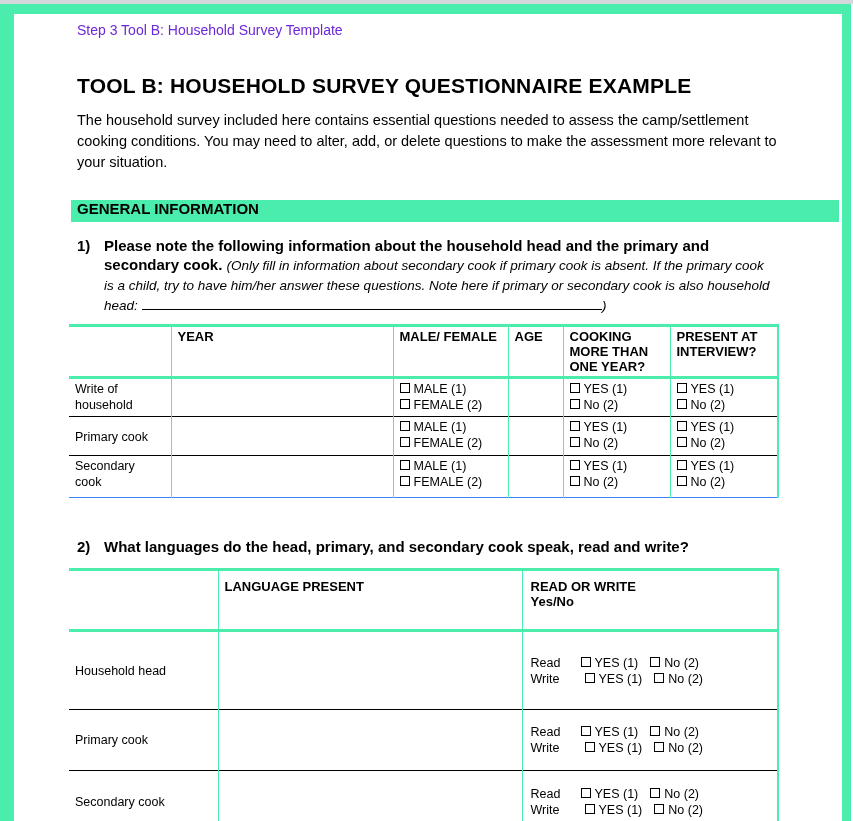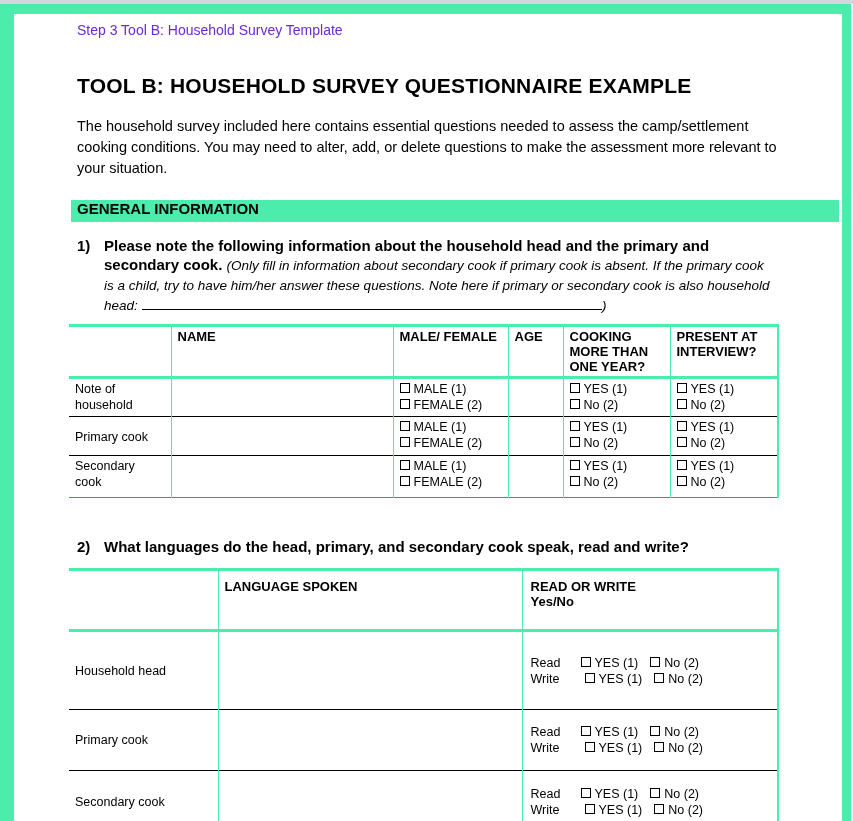--- a/index.html
+++ b/index.html
@@ -9,21 +9,21 @@
     font-family: "Liberation Sans", "DejaVu Sans", sans-serif;
     color: #000;
   }
   .topstrip { position: absolute; left: 0; top: 0; width: 853px; height: 4px; background: #d3d6da; }
   .frame-left { position: absolute; left: 0; top: 4px; width: 14px; height: 817px; background: #4aedab; }
   .frame-top { position: absolute; left: 0; top: 4px; width: 851px; height: 10px; background: #4aedab; }
   .frame-right { position: absolute; left: 842px; top: 4px; width: 9px; height: 817px; background: #4aedab; }
 
   .running-head { position: absolute; left: 77px; top: 22px; font-size: 14px; color: #6d28d9; }
   .doc-title { position: absolute; left: 77px; top: 74px; font-size: 21px; font-weight: bold; letter-spacing: 0.2px; }
-  .intro { position: absolute; left: 77px; top: 116px; width: 710px; font-size: 14.5px; line-height: 21px; }
+  .intro { position: absolute; left: 77px; top: 110px; width: 710px; font-size: 14.5px; line-height: 21px; }
 
   .section-band { position: absolute; left: 71px; top: 200px; width: 768px; height: 22px; background: #4aedab; }
   .section-band span { position: absolute; left: 6px; top: 0px; font-size: 15px; font-weight: bold; }
 
   .q1 { position: absolute; left: 77px; top: 236px; width: 700px; font-size: 15px; line-height: 19px; }
   .q1 .num { position: absolute; left: 0; top: 0; font-weight: bold; }
   .q1 .body { margin-left: 27px; }
   .q1 .lead { font-weight: bold; }
   .q1 .note { font-style: italic; font-size: 13.5px; }
   .q1 .blank { display: inline-block; width: 460px; border-bottom: 1px solid #000; height: 12px; vertical-align: baseline; }
@@ -86,30 +86,30 @@
     <col style="width:102px">
       <col style="width:222px">
       <col style="width:115px">
       <col style="width:55px">
       <col style="width:107px">
       <col style="width:108px">
   </colgroup>
   <thead>
     <tr class="g-top g-hbot">
       <th></th>
-      <th class="vl">NAME</th>
+      <th class="vl">YEAR</th>
       <th class="vl">MALE/ FEMALE</th>
       <th class="vl">AGE</th>
       <th class="vl">COOKING MORE THAN ONE YEAR?</th>
       <th class="vl vr">PRESENT AT INTERVIEW?</th>
     </tr>
   </thead>
   <tbody>
     <tr class="g-row">
-      <td class="label">Note of household</td>
+      <td class="label">Write of household</td>
       <td class="vl"></td>
       <td class="vl">
         <div><span class="box"></span><span>MALE (1)</span></div>
         <div><span class="box"></span><span>FEMALE (2)</span></div>
       </td>
       <td class="vl"></td>
       <td class="vl">
         <div><span class="box"></span><span>YES (1)</span></div>
         <div><span class="box"></span><span>No (2)</span></div>
       </td>
@@ -163,21 +163,21 @@
 
 <table class="grid" id="t2">
   <colgroup>
     <col style="width:149px">
       <col style="width:304px">
       <col style="width:256px">
   </colgroup>
   <thead>
     <tr class="g-top g-hbot">
       <th></th>
-      <th class="vl" style="padding-top:8px">LANGUAGE SPOKEN</th>
+      <th class="vl" style="padding-top:8px">LANGUAGE PRESENT</th>
       <th class="vl vr" style="padding-top:8px; padding-left:8px">
         <div>READ OR WRITE</div>
         <div>Yes/No</div>
       </th>
     </tr>
   </thead>
   <tbody>
     <tr class="g-row" style="height:79px">
       <td class="label">Household head</td>
       <td class="vl"></td>

